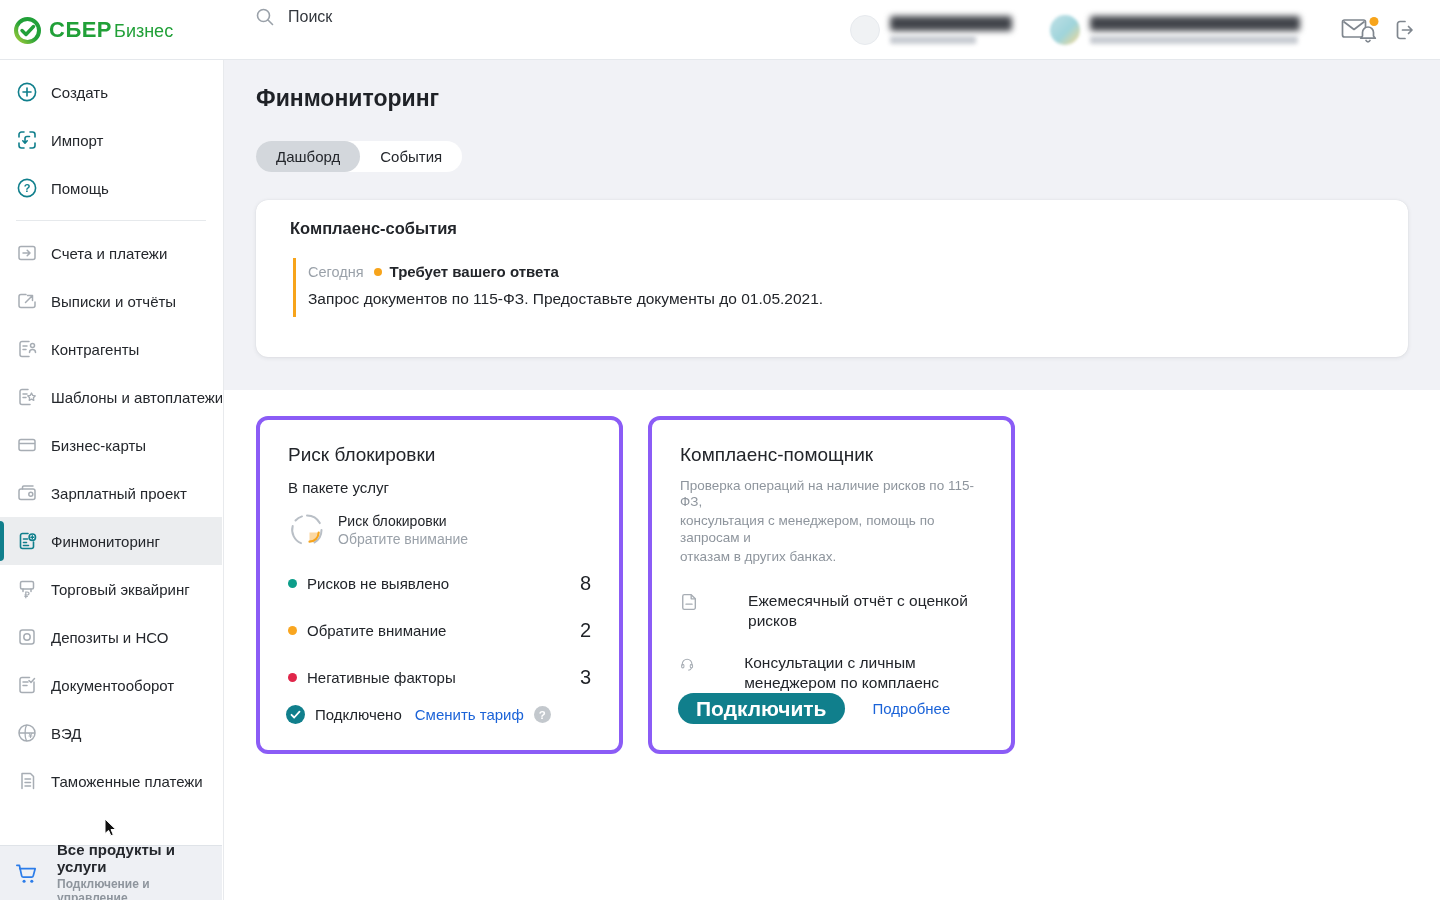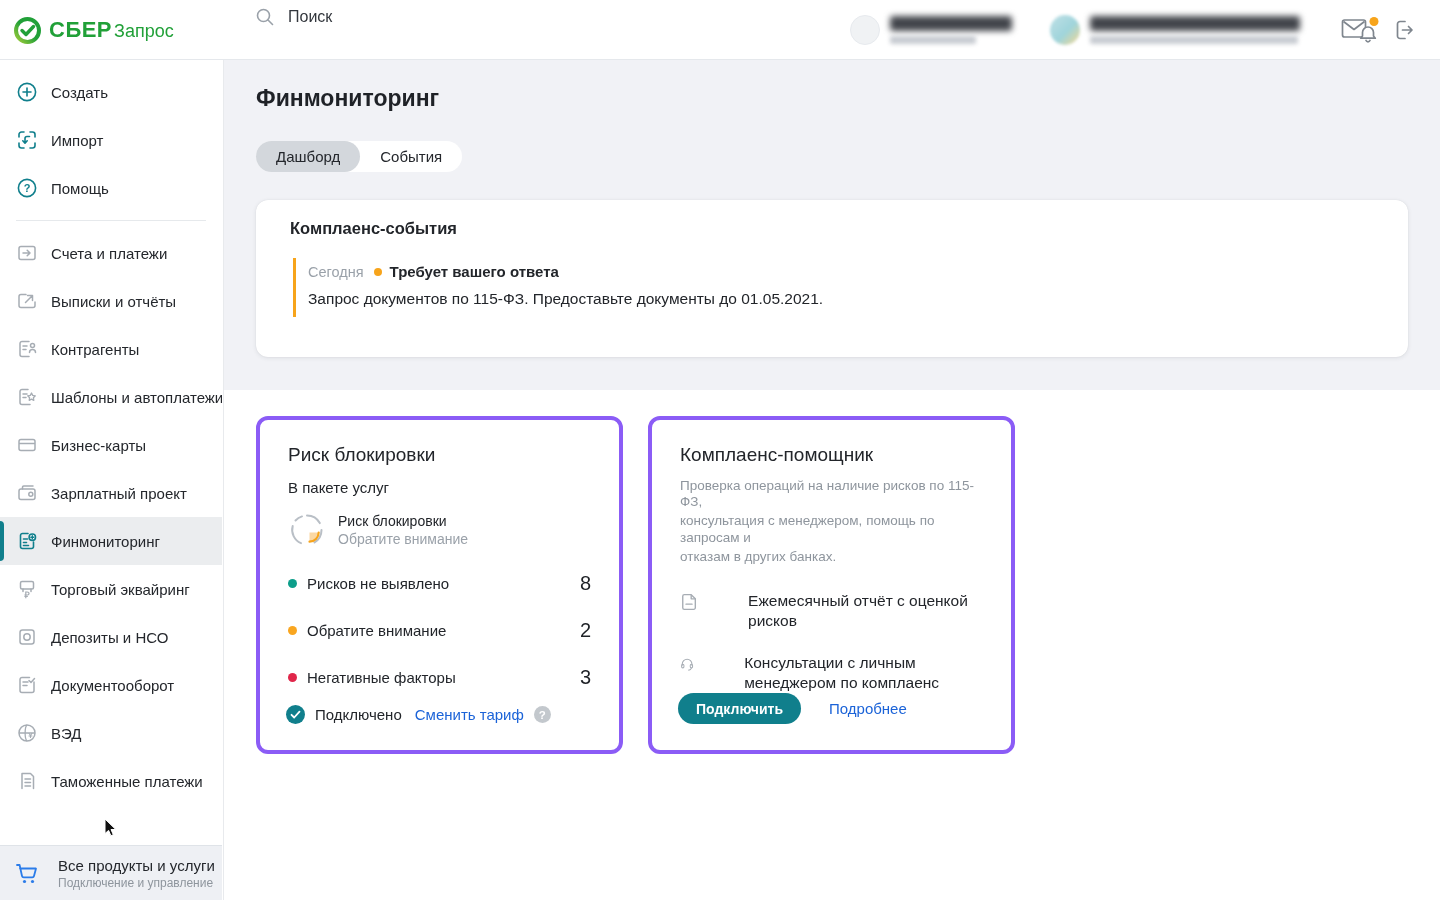--- a/index.html
+++ b/index.html
@@ -28,21 +28,21 @@
     border-right:1px solid #e8eaed; z-index:20; }
   .nav { position:absolute; top:8px; left:0; right:1px; bottom:55px; overflow:hidden; }
   .nav-item { position:relative; height:48px; display:flex; align-items:center; gap:13px;
     padding-left:16px; cursor:pointer; }
   .nav-item .lbl { font-size:15px; color:#24272c; white-space:nowrap; }
   .nav-item.active { background:#ebedef; }
   .nav-item.active::before { content:""; position:absolute; left:0; top:4px; bottom:4px; width:4px;
     background:#107f8c; border-radius:0 4px 4px 0; }
   .nav-divider { height:1px; background:#e6e9ec; margin:8px 16px; }
   .side-footer { position:absolute; left:0; right:1px; bottom:0; height:55px; background:#eef0f4;
-    border-top:1px solid #dfe3e8; display:flex; align-items:center; gap:18px; padding-left:14px; cursor:pointer; }
+    border-top:1px solid #dfe3e8; display:flex; align-items:center; gap:18px; padding-left:14px; cursor:pointer;font-weight:bold; }
   .side-footer .t1 { font-size:15px; color:#24272c; }
   .side-footer .t2 { font-size:12px; color:#8e959d; margin-top:2px; }
   .icon22 { width:22px; height:22px; flex:0 0 22px; }
 
   
   .main { position:absolute; left:224px; top:60px; right:0; bottom:0; background:#fff; }
   .gray-band { position:absolute; left:0; top:0; right:0; height:330px; background:#f1f2f6; }
   .page-title { position:absolute; left:32px; top:25px; font-size:23px; font-weight:700; color:#1f2227; }
   .tabs { position:absolute; left:32px; top:81px; height:31px; display:flex; background:#fff; border-radius:16px; }
   .tab { height:31px; display:flex; align-items:center; padding:0 20px; font-size:15px; color:#24272c;
@@ -79,42 +79,42 @@
   .risk-foot .link { font-size:15px; color:#1b63d8; margin-left:3px; cursor:pointer; }
   .qmark { width:17px; height:17px; border-radius:50%; background:#c3c8cd; color:#fff; font-size:11.5px;
     font-weight:700; display:flex; align-items:center; justify-content:center; cursor:pointer; }
 
   .assist-desc { margin-top:12px; font-size:13.5px; line-height:1.2; color:#8e959d; max-width:300px; }
   .assist-desc span { display:block; margin-bottom:3px; }
   .feature { display:flex; gap:14px; margin-top:22px; align-items:flex-start; }
   .feature .ftxt { font-size:15.5px; line-height:1.3; max-width:290px;margin-left:36px; }
   .assist-foot { position:absolute; left:26px; bottom:26px; display:flex; align-items:center; gap:28px; }
   .btn-primary { height:31px; padding:0 18px; border:none; border-radius:16px; background:#107f8c;
-    color:#fff; font-size:14px; font-weight:600; font-family:inherit; cursor:pointer; display:flex; align-items:center; }
+    color:#fff; font-size:21px; font-weight:600; font-family:inherit; cursor:pointer; display:flex; align-items:center; }
   .link-more { font-size:15px; color:#1b63d8; cursor:pointer; }
 
   .cursor { position:absolute; left:104px; top:818px; z-index:99; pointer-events:none; }
 </style>
 </head>
 <body>
 
 <div class="header">
   <div class="logo">
     <svg width="27" height="27" viewBox="0 0 27 27">
       <defs>
         <linearGradient id="sg" x1="0" y1="1" x2="1" y2="0">
           <stop offset="0" stop-color="#a3cd39"></stop>
             <stop offset=".5" stop-color="#21a038"></stop>
             <stop offset="1" stop-color="#21a038"></stop>
         </linearGradient>
       </defs>
       <circle cx="13.5" cy="13.5" r="11.5" fill="none" stroke="url(#sg)" stroke-width="4"></circle>
       <path d="M8 13.5l4 4 7.5-8" fill="none" stroke="#21a038" stroke-width="3.4" stroke-linecap="round" stroke-linejoin="round"></path>
     </svg>
-    <span><span class="brand">СБЕР</span><span class="brand2">Запрос</span></span>
+    <span><span class="brand">СБЕР</span><span class="brand2">Бизнес</span></span>
   </div>
 
   <div class="search">
     <svg class="" width="18" height="18" viewBox="0 0 18 18">
       <circle cx="7.5" cy="7.5" r="6" fill="none" stroke="#9aa1a9" stroke-width="1.6"></circle>
       <path d="M12 12l4.5 4.5" stroke="#9aa1a9" stroke-width="1.6" stroke-linecap="round"></path>
     </svg>
     <span class="ph">Поиск</span>
   </div>
 

